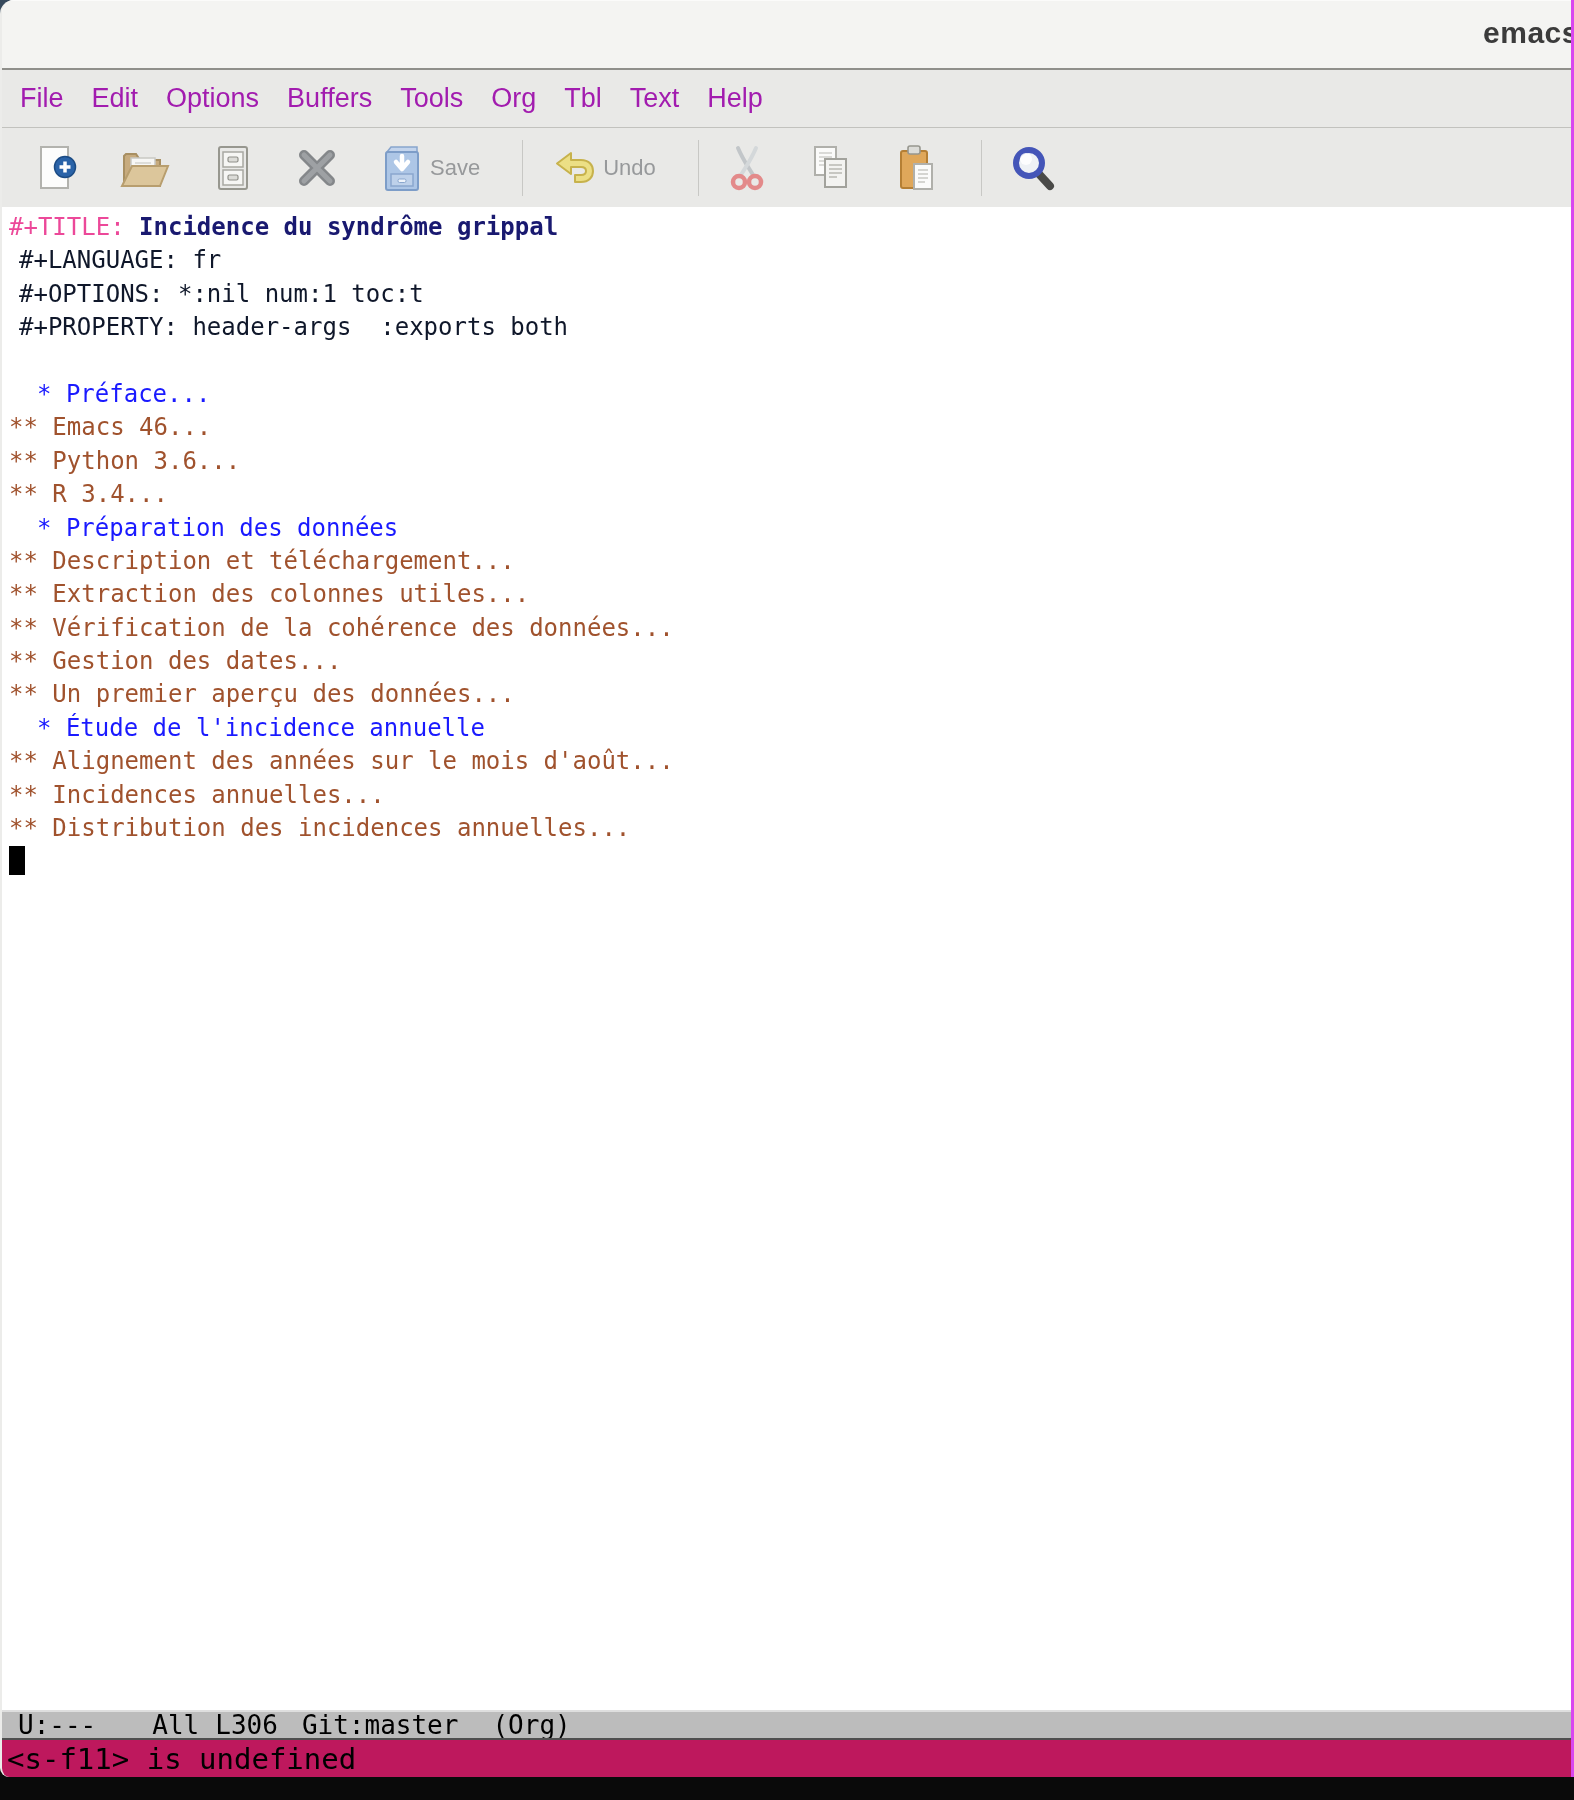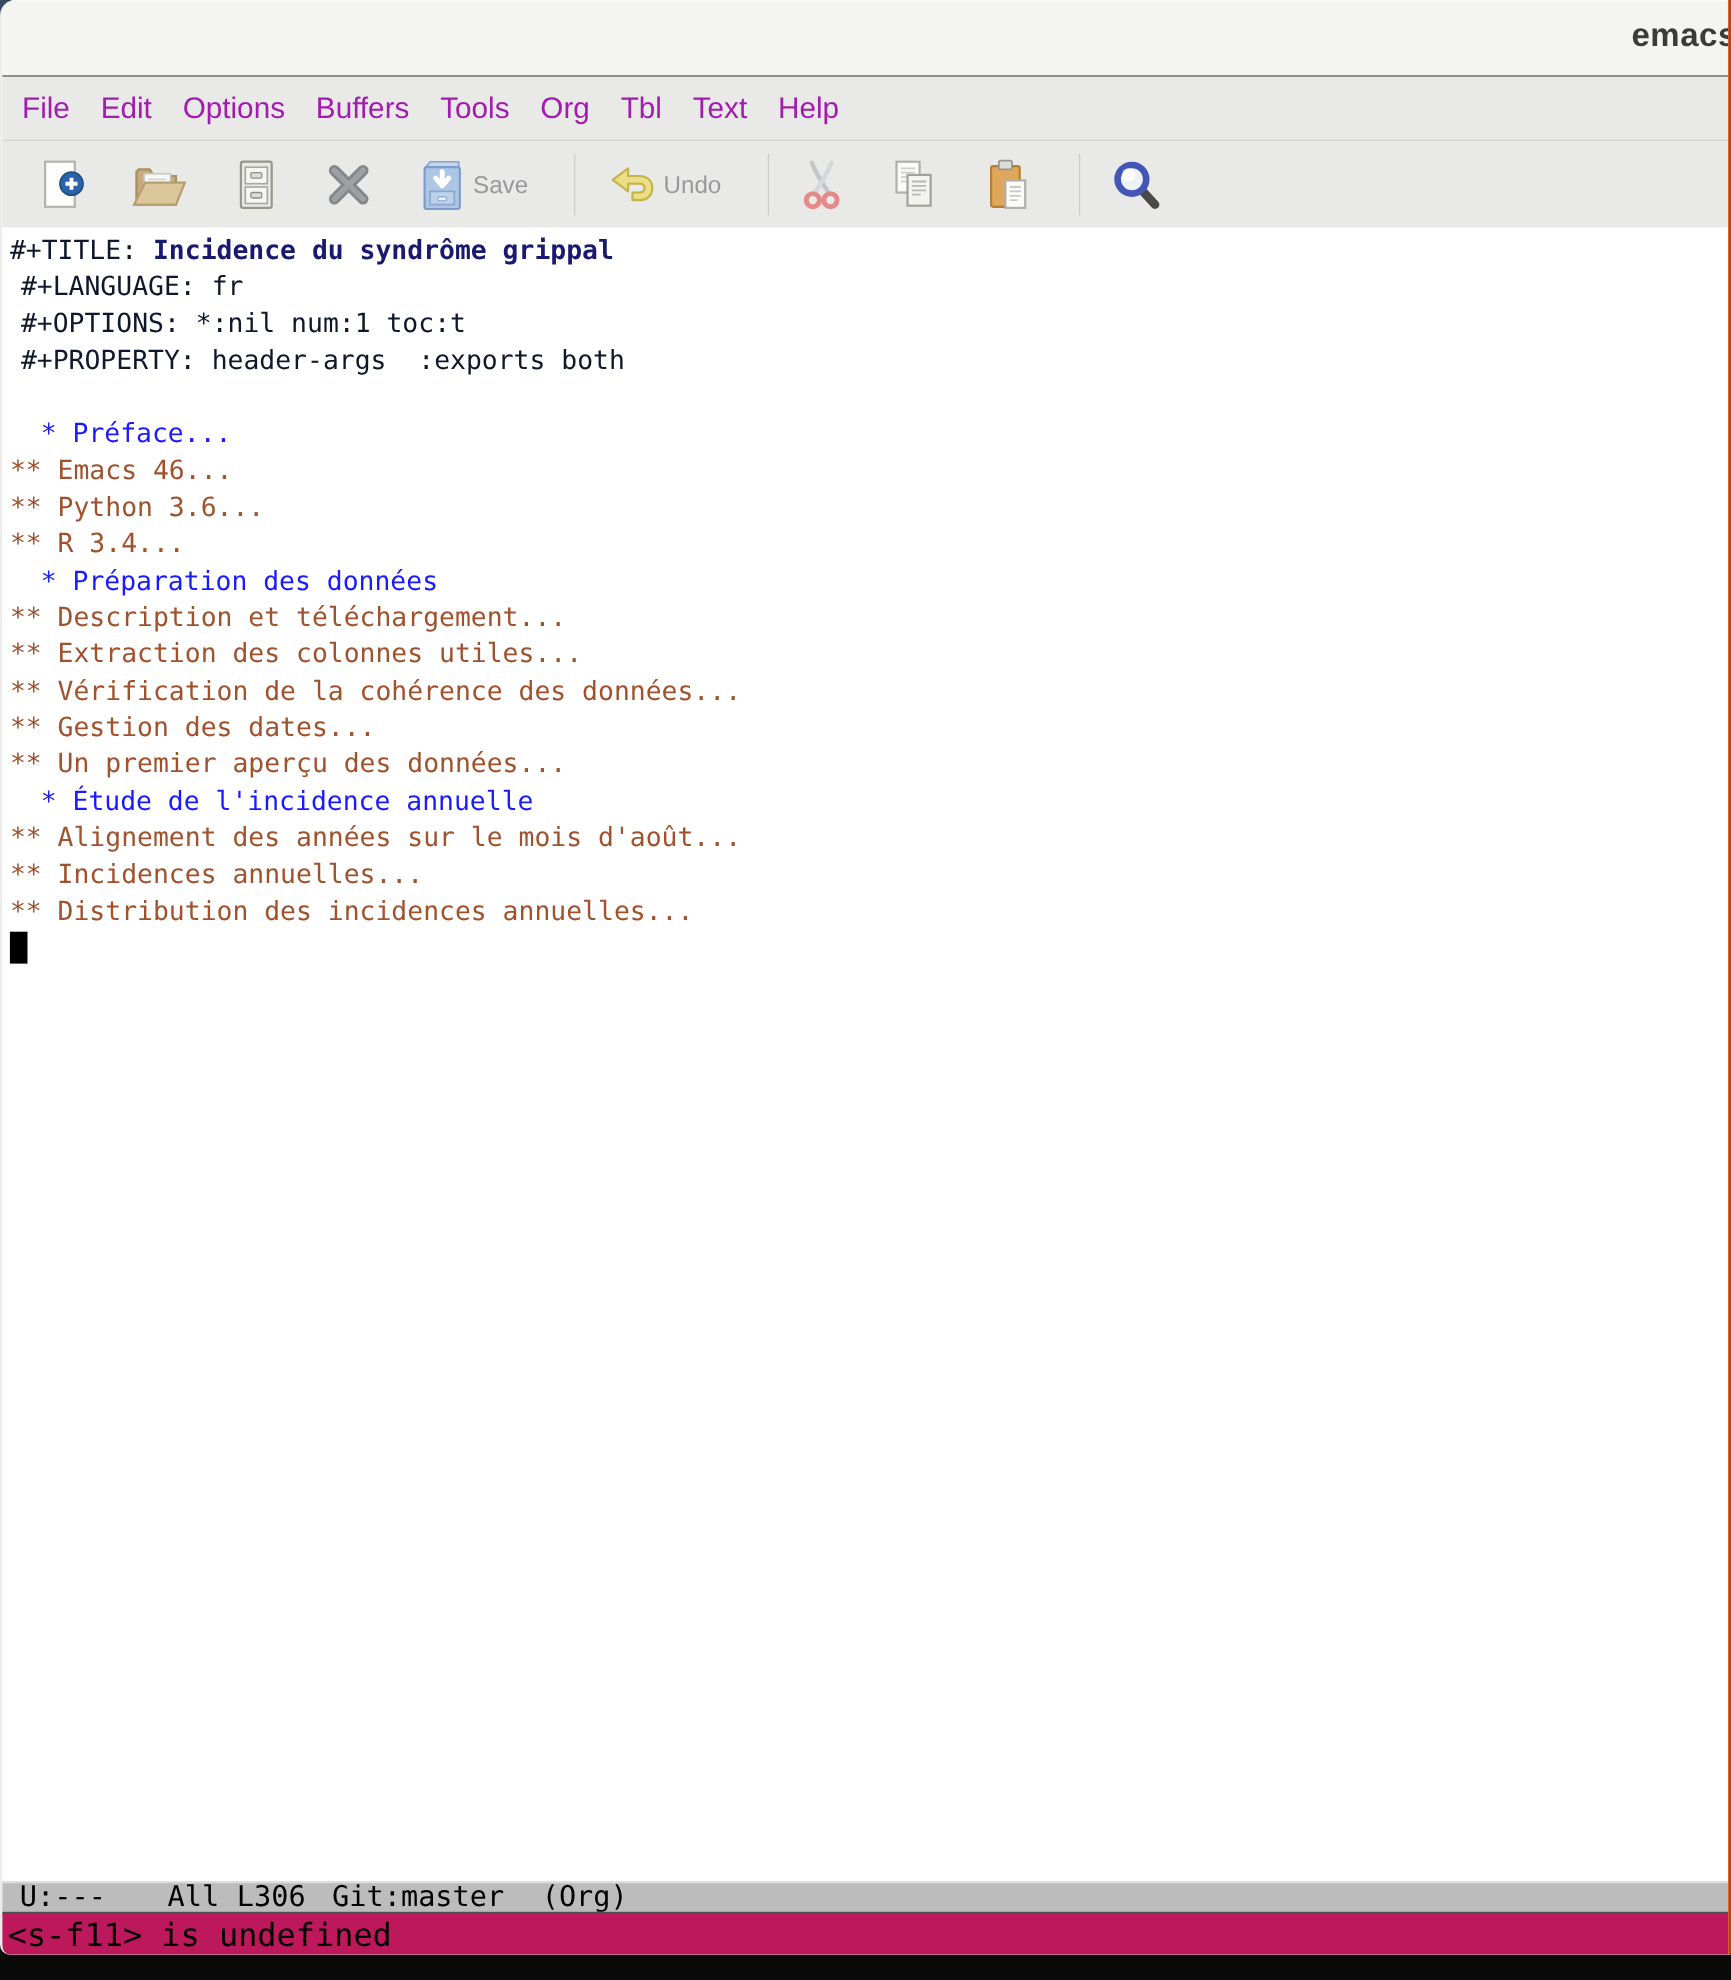--- a/index.html
+++ b/index.html
@@ -7,21 +7,21 @@
   body { font-family:"Liberation Sans", sans-serif; position:relative; }
 
   .desktop-corner { position:absolute; left:0; top:0; width:28px; height:28px; background:#36495c; z-index:0; }
 
   .window {
     position:relative; z-index:1; width:1574px; height:1777px;
     display:flex; flex-direction:column;
     background:#ffffff;
     border-top-left-radius:14px; border-bottom-left-radius:9px;
     overflow:hidden;
-    border-left:2px solid #ececea; border-right:3px solid #c2410c;
+    border-left:2px solid #ececea; border-right:3px solid #d946ef;
   }
 
   
   .titlebar { position:relative; height:68px; flex:0 0 auto; background:#f4f4f2; border-top:1px solid #fbfbfa; }
   .titlebar .title {
     position:absolute; right:-8px; top:15px;
     font-size:30px; font-weight:bold; color:#3b3b3b; letter-spacing:0.5px; white-space:nowrap;
   }
   .titlebar-sep { height:2px; flex:0 0 auto; background:#8f8f8b; }
 
@@ -44,21 +44,21 @@
   .tool-label { font-size:22px; color:#97999b; margin-left:6px; }
   .tool-sep { width:1px; height:56px; background:#c8c8c5; margin:0 28px 0 0; }
 
   
   .buffer {
     flex:1 1 auto; background:#ffffff; overflow:hidden;
     font-family:"DejaVu Sans Mono", monospace; font-size:24px;
     padding:4px 0 0 7px; cursor:text;
   }
   .buffer-line { height:33.4px; line-height:33.4px; white-space:pre; }
-  .c-kw       { color:#0f172a; }
+  .c-kw       { color:#ec4899; }
   .c-doctitle { color:#191970; font-weight:bold; }
   .c-meta     { color:#0f172a;margin-left:10px; }
   .c-h1       { color:#1a1aff;margin-left:28px; }
   .c-h2       { color:#a0522d; }
   .cursor-block { display:inline-block; width:16px; height:29px; background:#000; vertical-align:middle; margin-top:-3px; }
 
   
   .modeline {
     height:30px; flex:0 0 auto; background:#bcbcbc;
     border-top:2px solid #dedede; border-bottom:2px solid #4f4f4f;

